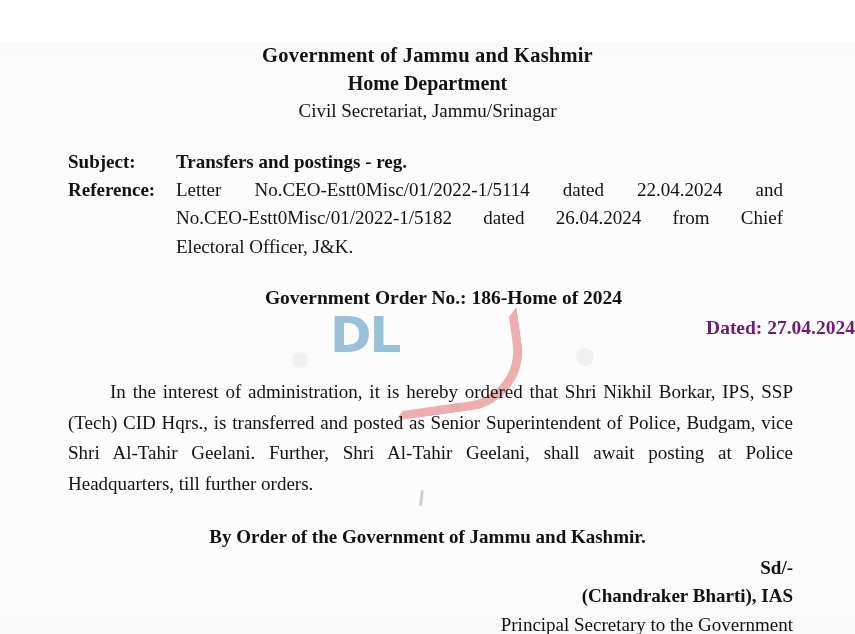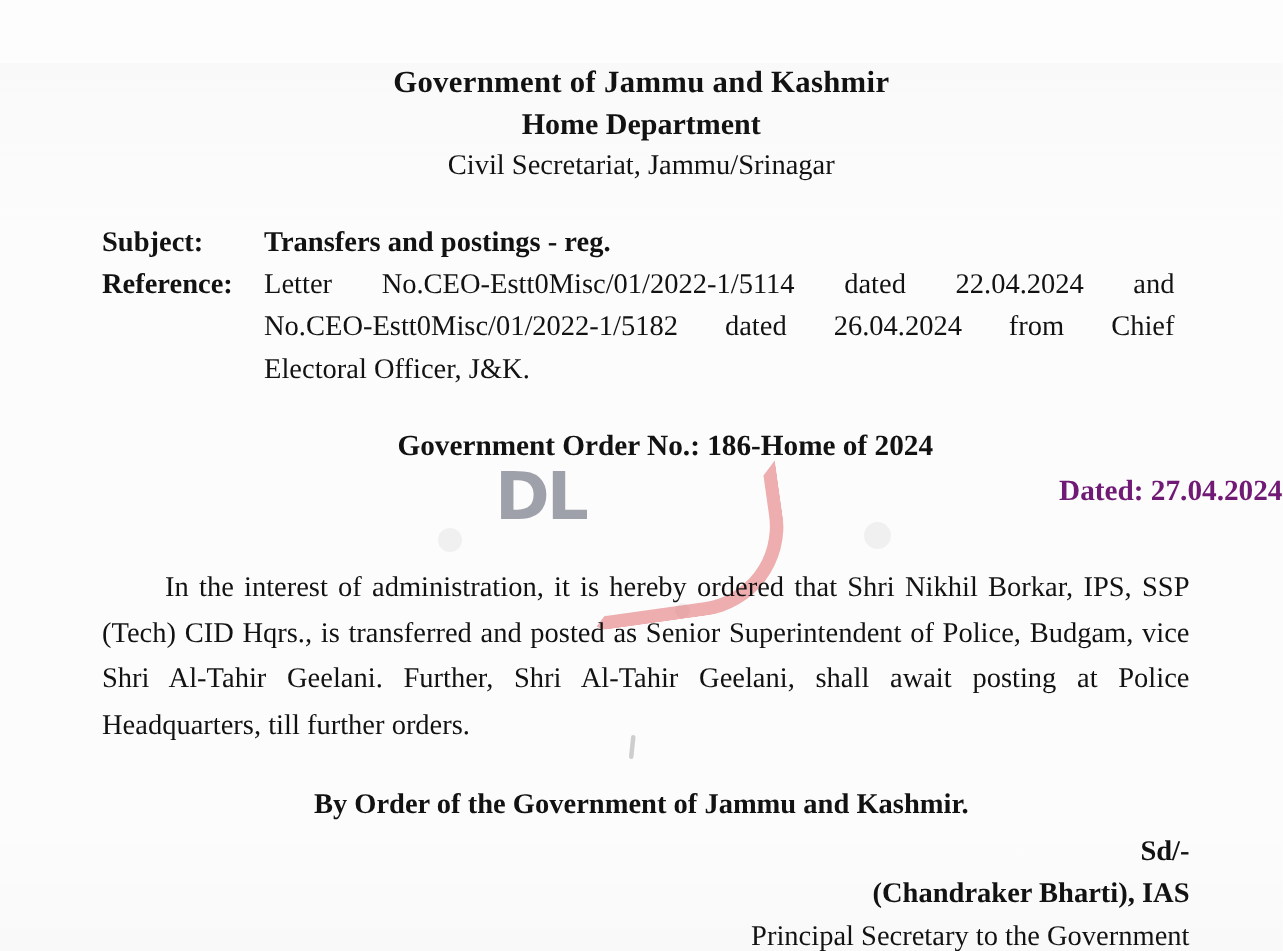--- a/index.html
+++ b/index.html
@@ -142,23 +142,23 @@
     top: 268px;
     width: 190px;
     height: 92px;
     z-index: 1;
     opacity: 0.72;
     pointer-events: none;
   }
   .wm-text {
     font-family: "DejaVu Sans", sans-serif;
     font-weight: bold;
-    font-size: 44px;
+    font-size: 50px;
     letter-spacing: -2px;
-    color: #0f172a;
+    color: #0369a1;
     opacity: 0.55;
     line-height: 1;
   }
   .wm-swoosh {
     position: absolute;
     left: 58px;
     top: 6px;
     width: 118px;
     height: 78px;
     border: 9px solid rgba(214, 34, 40, 0.5);

